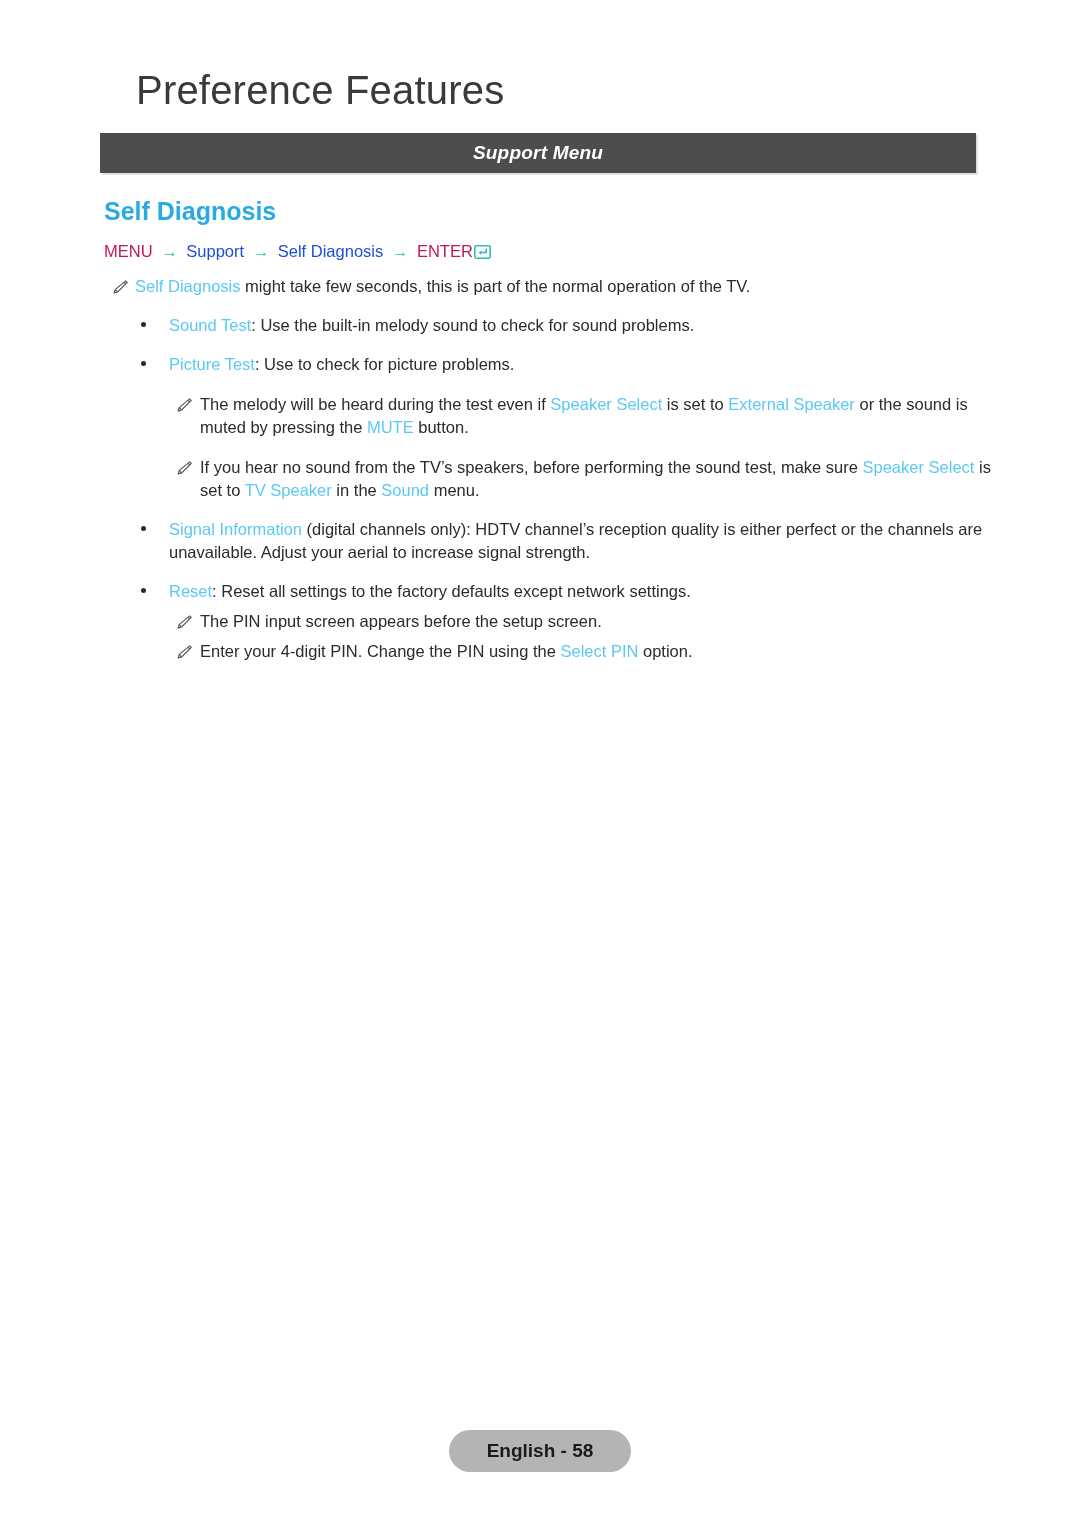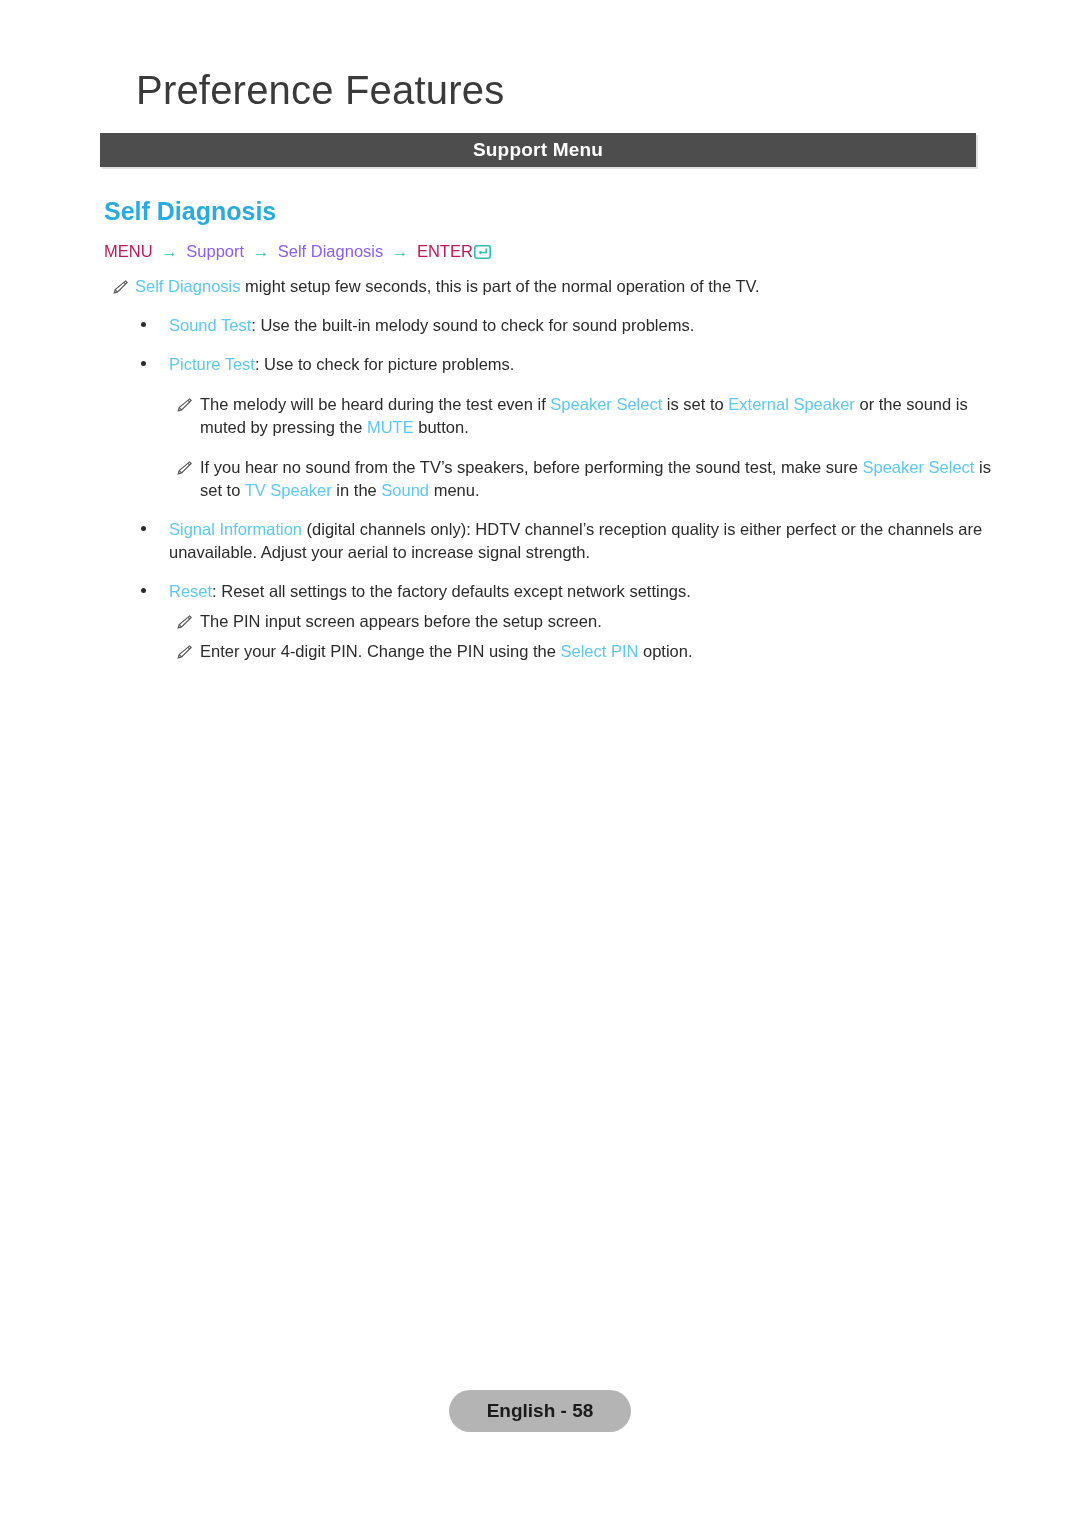--- a/index.html
+++ b/index.html
@@ -33,26 +33,27 @@
     color: #3a3a3a;
     white-space: nowrap;
     margin-left: 36px;
   }
 
   .section-bar {
     position: absolute;
     left: 100px;
     top: 133px;
     width: 876px;
-    height: 34px;
+    height: 40px;
     background: #4d4d4d;
     box-shadow: 2px 2px 0 rgba(0,0,0,0.12);
     display: flex;
     align-items: center;
     justify-content: center;
+    font-style: italic;
   }
   .section-bar-label {
     color: #ffffff;
     font-size: 19px;
     font-weight: bold;
     letter-spacing: 0.2px;
   }
 
   
   .content {
@@ -70,21 +71,21 @@
     line-height: 30px;
   }
 
   .menu-path {
     margin: 14px 0 0 100px;
     font-size: 16.5px;
     color: #2cbfb2;
     line-height: 22px;
     white-space: nowrap;
   }
-  .menu-path .mp-blue { color: #8b5cf6; }
+  .menu-path .mp-blue { color: #1d4ed8; }
   .menu-path .mp-teal { color: #be185d; }
   .menu-path .arrow { color: #2cbfb2; padding: 0 4px; }
 
   .enter-icon {
     display: inline-block;
     width: 17px;
     height: 14px;
     vertical-align: -2px;
     margin-left: 1px;
   }
@@ -138,21 +139,21 @@
     background: #2b2b2b;
   }
 
   .hl { color: #5bc8f5; }
 
   
   .footer {
     position: absolute;
     left: 0;
     right: 0;
-    top: 1390px;
+    top: 1430px;
     display: flex;
     justify-content: center;
   }
   .page-badge {
     background: #b4b4b4;
     color: #1a1a1a;
     font-size: 19px;
     font-weight: bold;
     border-radius: 22px;
     padding: 10px 38px;
@@ -190,21 +191,21 @@
 
     <div class="note note-l0">
       <span class="note-icon"><svg viewBox="0 0 17 16" width="17" height="16">
             <g fill="none" stroke="#555" stroke-width="1.1">
               <path d="M13.6 1.9 L15.2 3.5 L5.6 12.9 L2.2 13.9 L3.2 10.6 Z"></path>
               <path d="M12.1 3.4 L13.7 5.0"></path>
               <path d="M3.2 10.6 L5.6 12.9"></path>
             </g>
             <path d="M2.2 13.9 L3.9 13.4 L2.7 12.2 Z" fill="#555"></path>
           </svg></span>
-      <span class="note-text"><span class="hl">Self Diagnosis</span><span> might setup few seconds, this is part of the normal operation of the TV.</span></span>
+      <span class="note-text"><span class="hl">Self Diagnosis</span><span> might take few seconds, this is part of the normal operation of the TV.</span></span>
     </div>
 
     <div class="bullet">
       <span class="bullet-dot"></span>
       <span class="hl">Sound Test</span><span>: Use the built-in melody sound to check for sound problems.</span>
     </div>
 
     <div class="bullet">
       <span class="bullet-dot"></span>
       <span class="hl">Picture Test</span><span>: Use to check for picture problems.</span>

